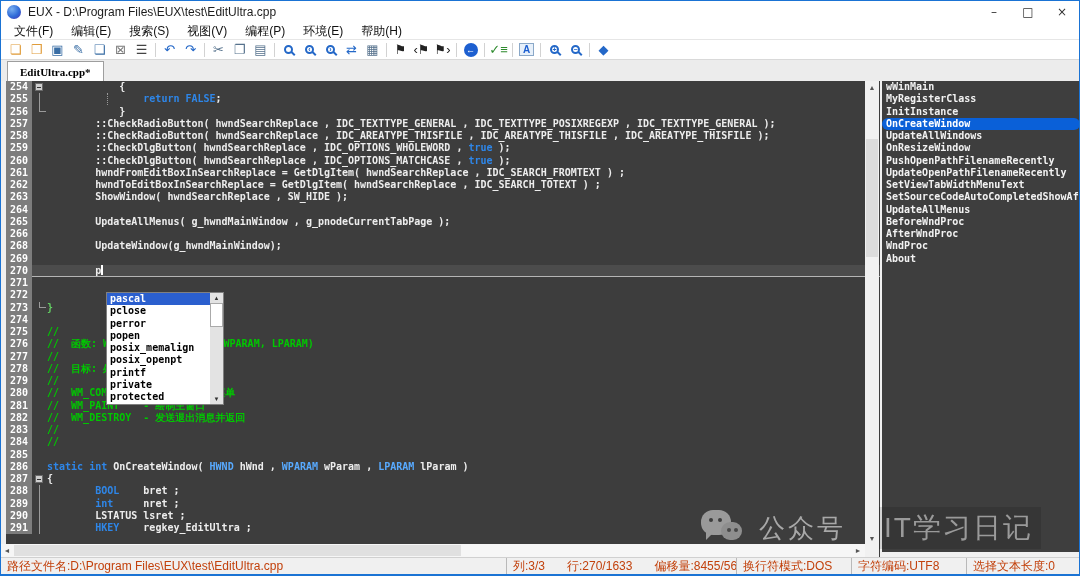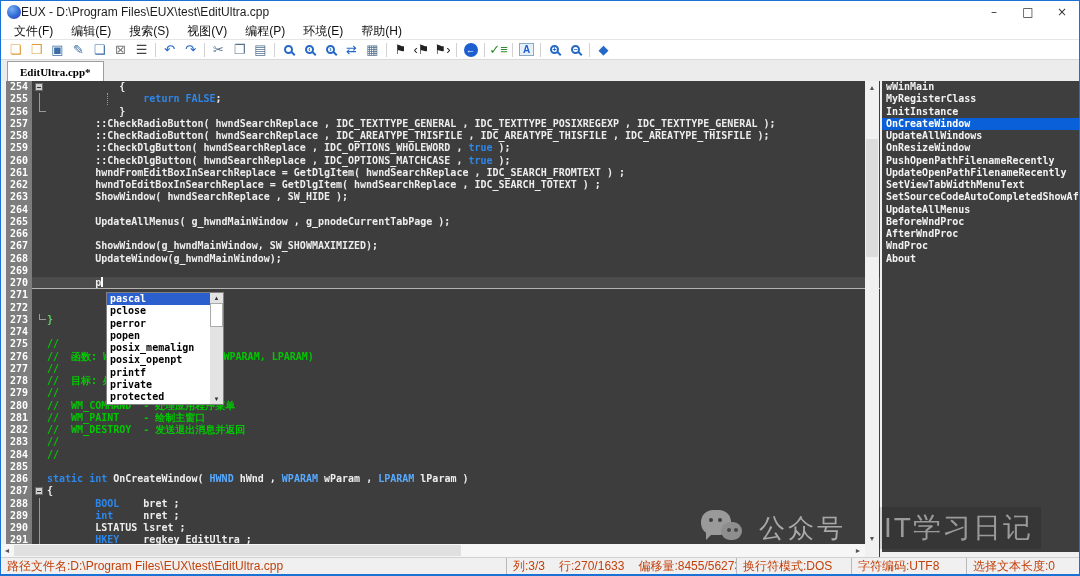--- a/index.html
+++ b/index.html
@@ -9,21 +9,21 @@
     background:#f0f0f0;
     border:1px solid #1a73d4;
     border-bottom:2px solid #1a73d4;
     position:relative;
   }
   
   .titlebar { height:22px; background:#ffffff; display:flex; align-items:center; padding-left:6px; }
   .appicon { width:14px; height:14px; border-radius:50%;
     background:radial-gradient(circle at 35% 30%, #7ab0f0 0%, #2f6bd8 55%, #4a2fb0 100%);
     display:inline-block; flex:0 0 auto; }
-  .wtitle { font-size:12px; color:#1c1c1c; white-space:nowrap; }
+  .wtitle { font-size:12px; color:#1c1c1c; margin-left:7px; white-space:nowrap; }
   .wbtns { margin-left:auto; display:flex; height:100%; }
   .wbtn { width:34px; height:100%; display:flex; align-items:center; justify-content:center;
     color:#333; font-size:12px; font-family:"DejaVu Sans",sans-serif; }
   
   .menubar { height:17px; background:#fff; display:flex; align-items:center; padding-left:4px;
     border-bottom:1px solid #e6e6e6; }
   .menu-item { font-size:12px; color:#111; padding:0 9px; white-space:nowrap; }
   
   .toolbar { height:20px; background:#fff; display:flex; align-items:center; padding-left:4px;
     border-bottom:1px solid #d9d9d9; }
@@ -86,40 +86,40 @@
   .pitem.sel { background:#2b5fce; color:#fff; }
   .pscroll { width:13px; background:#e3e3e3; position:relative; flex:0 0 auto; }
   .psarrow { height:10px; display:flex; align-items:center; justify-content:center; font-size:6px; color:#333; }
   .psarrow.down { position:absolute; bottom:0; left:0; right:0; }
   .psthumb { position:absolute; top:10px; left:0; right:0; height:24px; background:#fff; border:1px solid #aaa; }
   
   .gapstrip { position:absolute; left:879px; top:0; width:2px; height:476px; background:#f0f0f0; }
   .panel { position:absolute; left:881px; top:0; width:198px; height:471px; background:#3e3e3e; overflow:hidden; }
   .fitem { height:12.26px; font-family:"DejaVu Sans Mono",monospace; font-size:10px; font-weight:bold;
     line-height:12.26px; color:#f2f2f2; padding-left:4px; white-space:nowrap; overflow:hidden; }
-  .fitem.sel { background:#0a60d8; color:#fff; }
+  .fitem.sel { background:#0a60d8; color:#fff;border-radius:6px; }
   .panel-bottom { position:absolute; left:881px; top:471px; width:198px; height:5px; background:#f0f0f0; }
   
   .watermark { position:absolute; left:700px; top:426px; display:flex; align-items:center; z-index:5;
     pointer-events:none; }
   .wm-icon { position:relative; width:46px; height:40px; opacity:.85; }
   .wm-b1 { position:absolute; left:0; top:2px; width:30px; height:25px; background:#ababab; border-radius:12px; }
   .wm-b1::after { content:""; position:absolute; left:5px; bottom:-5px; width:8px; height:8px; background:#ababab;
     clip-path:polygon(0 0,100% 0,0 100%); }
   .wm-b2 { position:absolute; left:20px; top:14px; width:21px; height:18px; background:#9d9d9d; border-radius:9px; }
   .wm-dot { position:absolute; width:4px; height:4px; border-radius:50%; background:#3d3d3d; }
   .wm-t1 { font-size:26px; color:#a8a8a8; letter-spacing:3px; margin-left:12px; white-space:nowrap; }
   .wm-t2 { font-size:28px; color:#9a9a9a; letter-spacing:2px; margin-left:30px; white-space:nowrap;
     background:rgba(0,0,0,0.12); padding:2px 8px; }
   
   .statusbar { height:18px; background:#f0f0f0; border-top:1px solid #d0d0d0; display:flex; align-items:center;
     font-size:12px; color:#c2410c; }
   .seg { height:100%; display:flex; align-items:center; padding-left:6px; white-space:nowrap; overflow:hidden; }
   .seg + .seg { border-left:1px solid #b9b9b9; }
-  .seg1 { width:505px; } .seg2 { width:230px; gap:14px; } .seg3 { width:115px; } .seg4 { width:115px; }
+  .seg1 { width:505px; } .seg2 { width:230px; gap:22px; } .seg3 { width:115px; } .seg4 { width:115px; }
   .seg5 { flex:1; }
 </style>
 </head>
 <body>
 
 <div class="titlebar">
   <span class="appicon"></span>
   <span class="wtitle">EUX - D:\Program Files\EUX\test\EditUltra.cpp</span>
   <div class="wbtns">
     <span class="wbtn">–</span>
@@ -336,27 +336,20 @@
           <div class="codewrap">
             <div class="foldslot"></div>
             <pre class="codetext"><span class="tk-w">        UpdateAllMenus( g_hwndMainWindow , g_pnodeCurrentTabPage );</span></pre>
           </div>
         </div>
         <div class="row">
           <div class="lnum">266</div>
           <div class="codewrap">
             <div class="foldslot"></div>
             <pre class="codetext"></pre>
-          </div>
-        </div>
-        <div class="row">
-          <div class="lnum">267</div>
-          <div class="codewrap">
-            <div class="foldslot"></div>
-            <pre class="codetext"><span class="tk-w">        ShowWindow(g_hwndMainWindow, SW_SHOWMAXIMIZED);</span></pre>
           </div>
         </div>
         <div class="row">
           <div class="lnum">268</div>
           <div class="codewrap">
             <div class="foldslot"></div>
             <pre class="codetext"><span class="tk-w">        UpdateWindow(g_hwndMainWindow);</span></pre>
           </div>
         </div>
         <div class="row">

